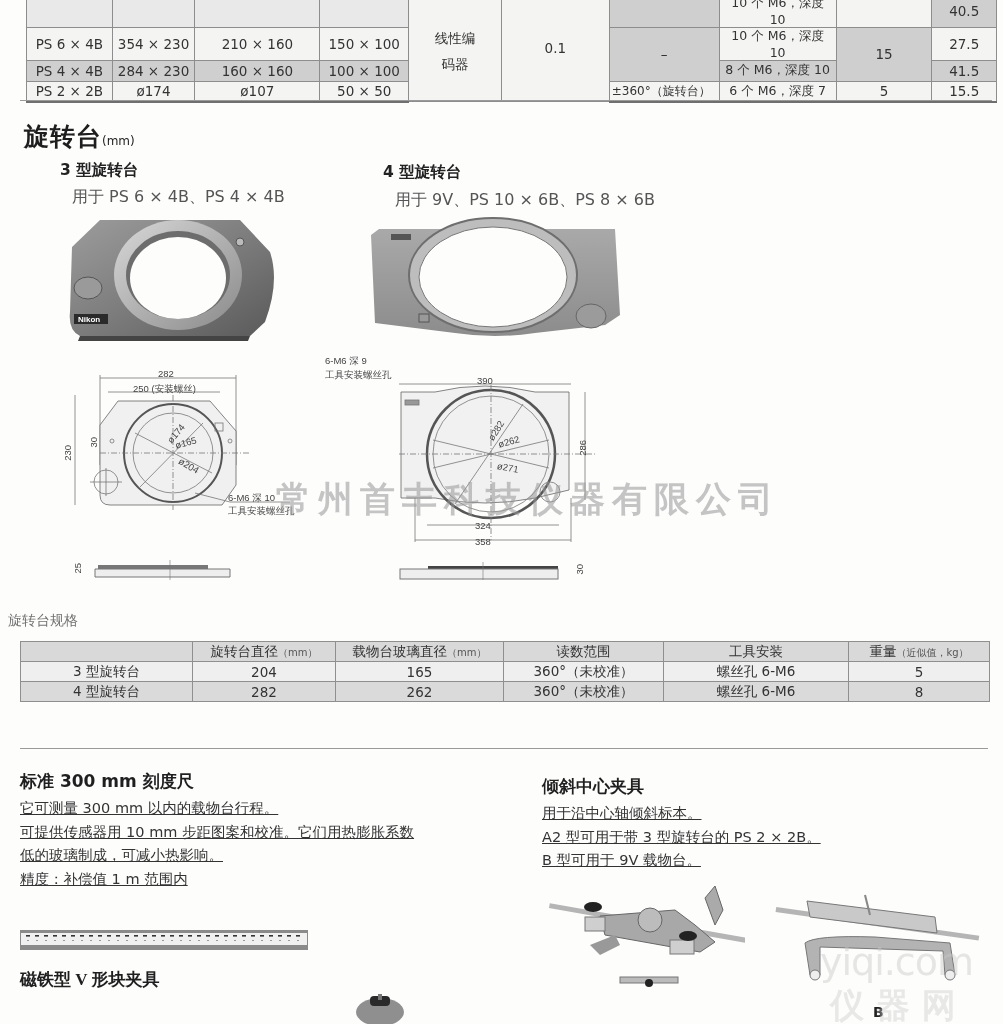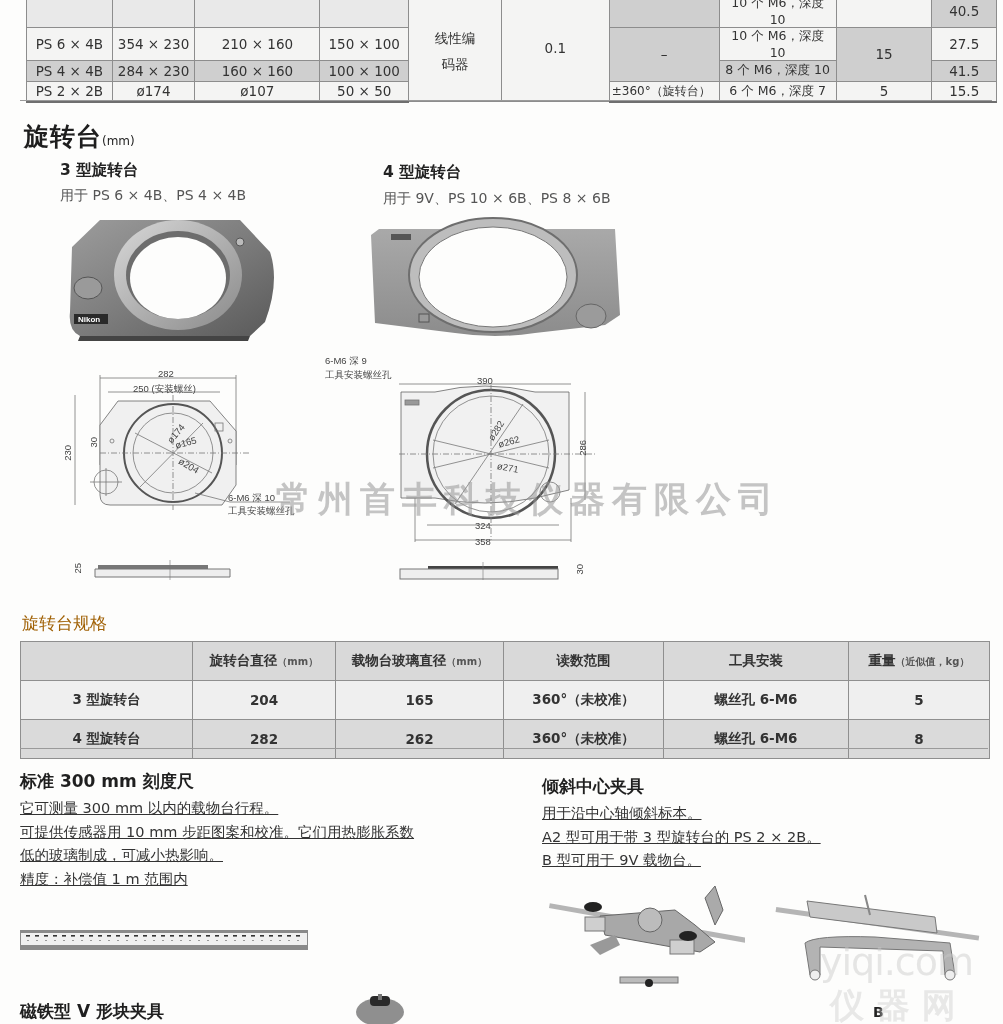--- a/index.html
+++ b/index.html
@@ -14,37 +14,37 @@
   .g1 { background: #e9e9e9; }
   .g2 { background: #cfcfcf; }
   .w { background: #f4f4f3; }
   .top-table .outer { border-bottom: 2px solid #6f6f6f; }
 
   .hr { position: absolute; height: 1px; background: #9a9a9a; }
 
   .section-title { position: absolute; font-size: 25px; font-weight: bold; color: #1e1e1e; letter-spacing: 1px; }
   .section-title small { font-size: 12px; font-weight: normal; letter-spacing: 0; }
   .sub-title { position: absolute; font-size: 15.5px; font-weight: bold; color: #222; }
-  .note { position: absolute; font-size: 14px; color: #555; }
+  .note { position: absolute; font-size: 16px; color: #555; margin-left: 12px; }
 
   
   .photo { position: absolute; }
 
   
   .drawing { position: absolute; }
   .dim { position: absolute; font-size: 9.5px; color: #444; font-family: "Liberation Sans", sans-serif; }
   .vdim { writing-mode: vertical-rl; transform: rotate(180deg); }
 
   
   .watermark { position: absolute; left: 276px; top: 476px; font-size: 35px; color: rgba(150,150,150,0.55); letter-spacing: 7px; font-weight: 700; white-space: nowrap; }
 
   
-  .spec-title { position: absolute; left: 22px; top: 612px; font-size: 17px; color: #a16207; }
+  .spec-title { position: absolute; left: 8px; top: 612px; font-size: 14px; color: #737373; }
   .spec-table { position: absolute; left: 20px; top: 641px; width: 970px; font-size: 13.5px; border: 1px solid #6a6a6a; }
-  .spec-table th, .spec-table td { border: 1px solid #8f8f8f; text-align: center; height: 39px; font-weight: bold; color: #333; }
+  .spec-table th, .spec-table td { border: 1px solid #8f8f8f; text-align: center; height: 20px; font-weight: normal; color: #333; }
   .spec-table th { background: #d9d9d9; }
   .spec-table th small { font-size: 10px; color: #555; }
   .spec-table tr.r1 td { background: #efefef; }
   .spec-table tr.r2 td { background: #dadada; }
 
   .block-title { position: absolute; font-size: 17px; font-weight: bold; color: #1f1f1f; }
   .para { position: absolute; font-size: 14.5px; line-height: 23.5px; color: #333; text-decoration: underline; }
 
   .caption { position: absolute; font-size: 14px; font-weight: bold; color: #222; }
 </style>
@@ -333,21 +333,21 @@
       <rect x="225" y="12" width="2" height="1"></rect>
       <rect x="234" y="12" width="2" height="1"></rect>
       <rect x="243" y="12" width="2" height="1"></rect>
       <rect x="252" y="12" width="2" height="1"></rect>
       <rect x="261" y="12" width="2" height="1"></rect>
       <rect x="270" y="12" width="2" height="1"></rect>
       <rect x="279" y="12" width="2" height="1"></rect>
   </g>
 </svg>
 
-<div class="block-title" style="left:20px;top:1000px;">磁铁型 V 形块夹具</div>
+<div class="block-title" style="left:20px;top:968px;font-family:Liberation Serif, serif;">磁铁型 V 形块夹具</div>
 <svg class="photo" style="left:350px;top:994px;" width="60" height="30" viewBox="0 0 60 30">
   <ellipse cx="30" cy="18" rx="24" ry="14" fill="#8f8f8f"></ellipse>
   <rect x="20" y="2" width="20" height="10" rx="4" fill="#2a2a2a"></rect>
   <rect x="28" y="0" width="4" height="6" fill="#777"></rect>
 </svg>
 
 <div class="block-title" style="left:542px;top:775px;">倾斜中心夹具</div>
 <div class="para" style="left:542px;top:802px;">
   <div>用于沿中心轴倾斜标本。</div>
   <div>A2 型可用于带 3 型旋转台的 PS 2 × 2B。</div>

